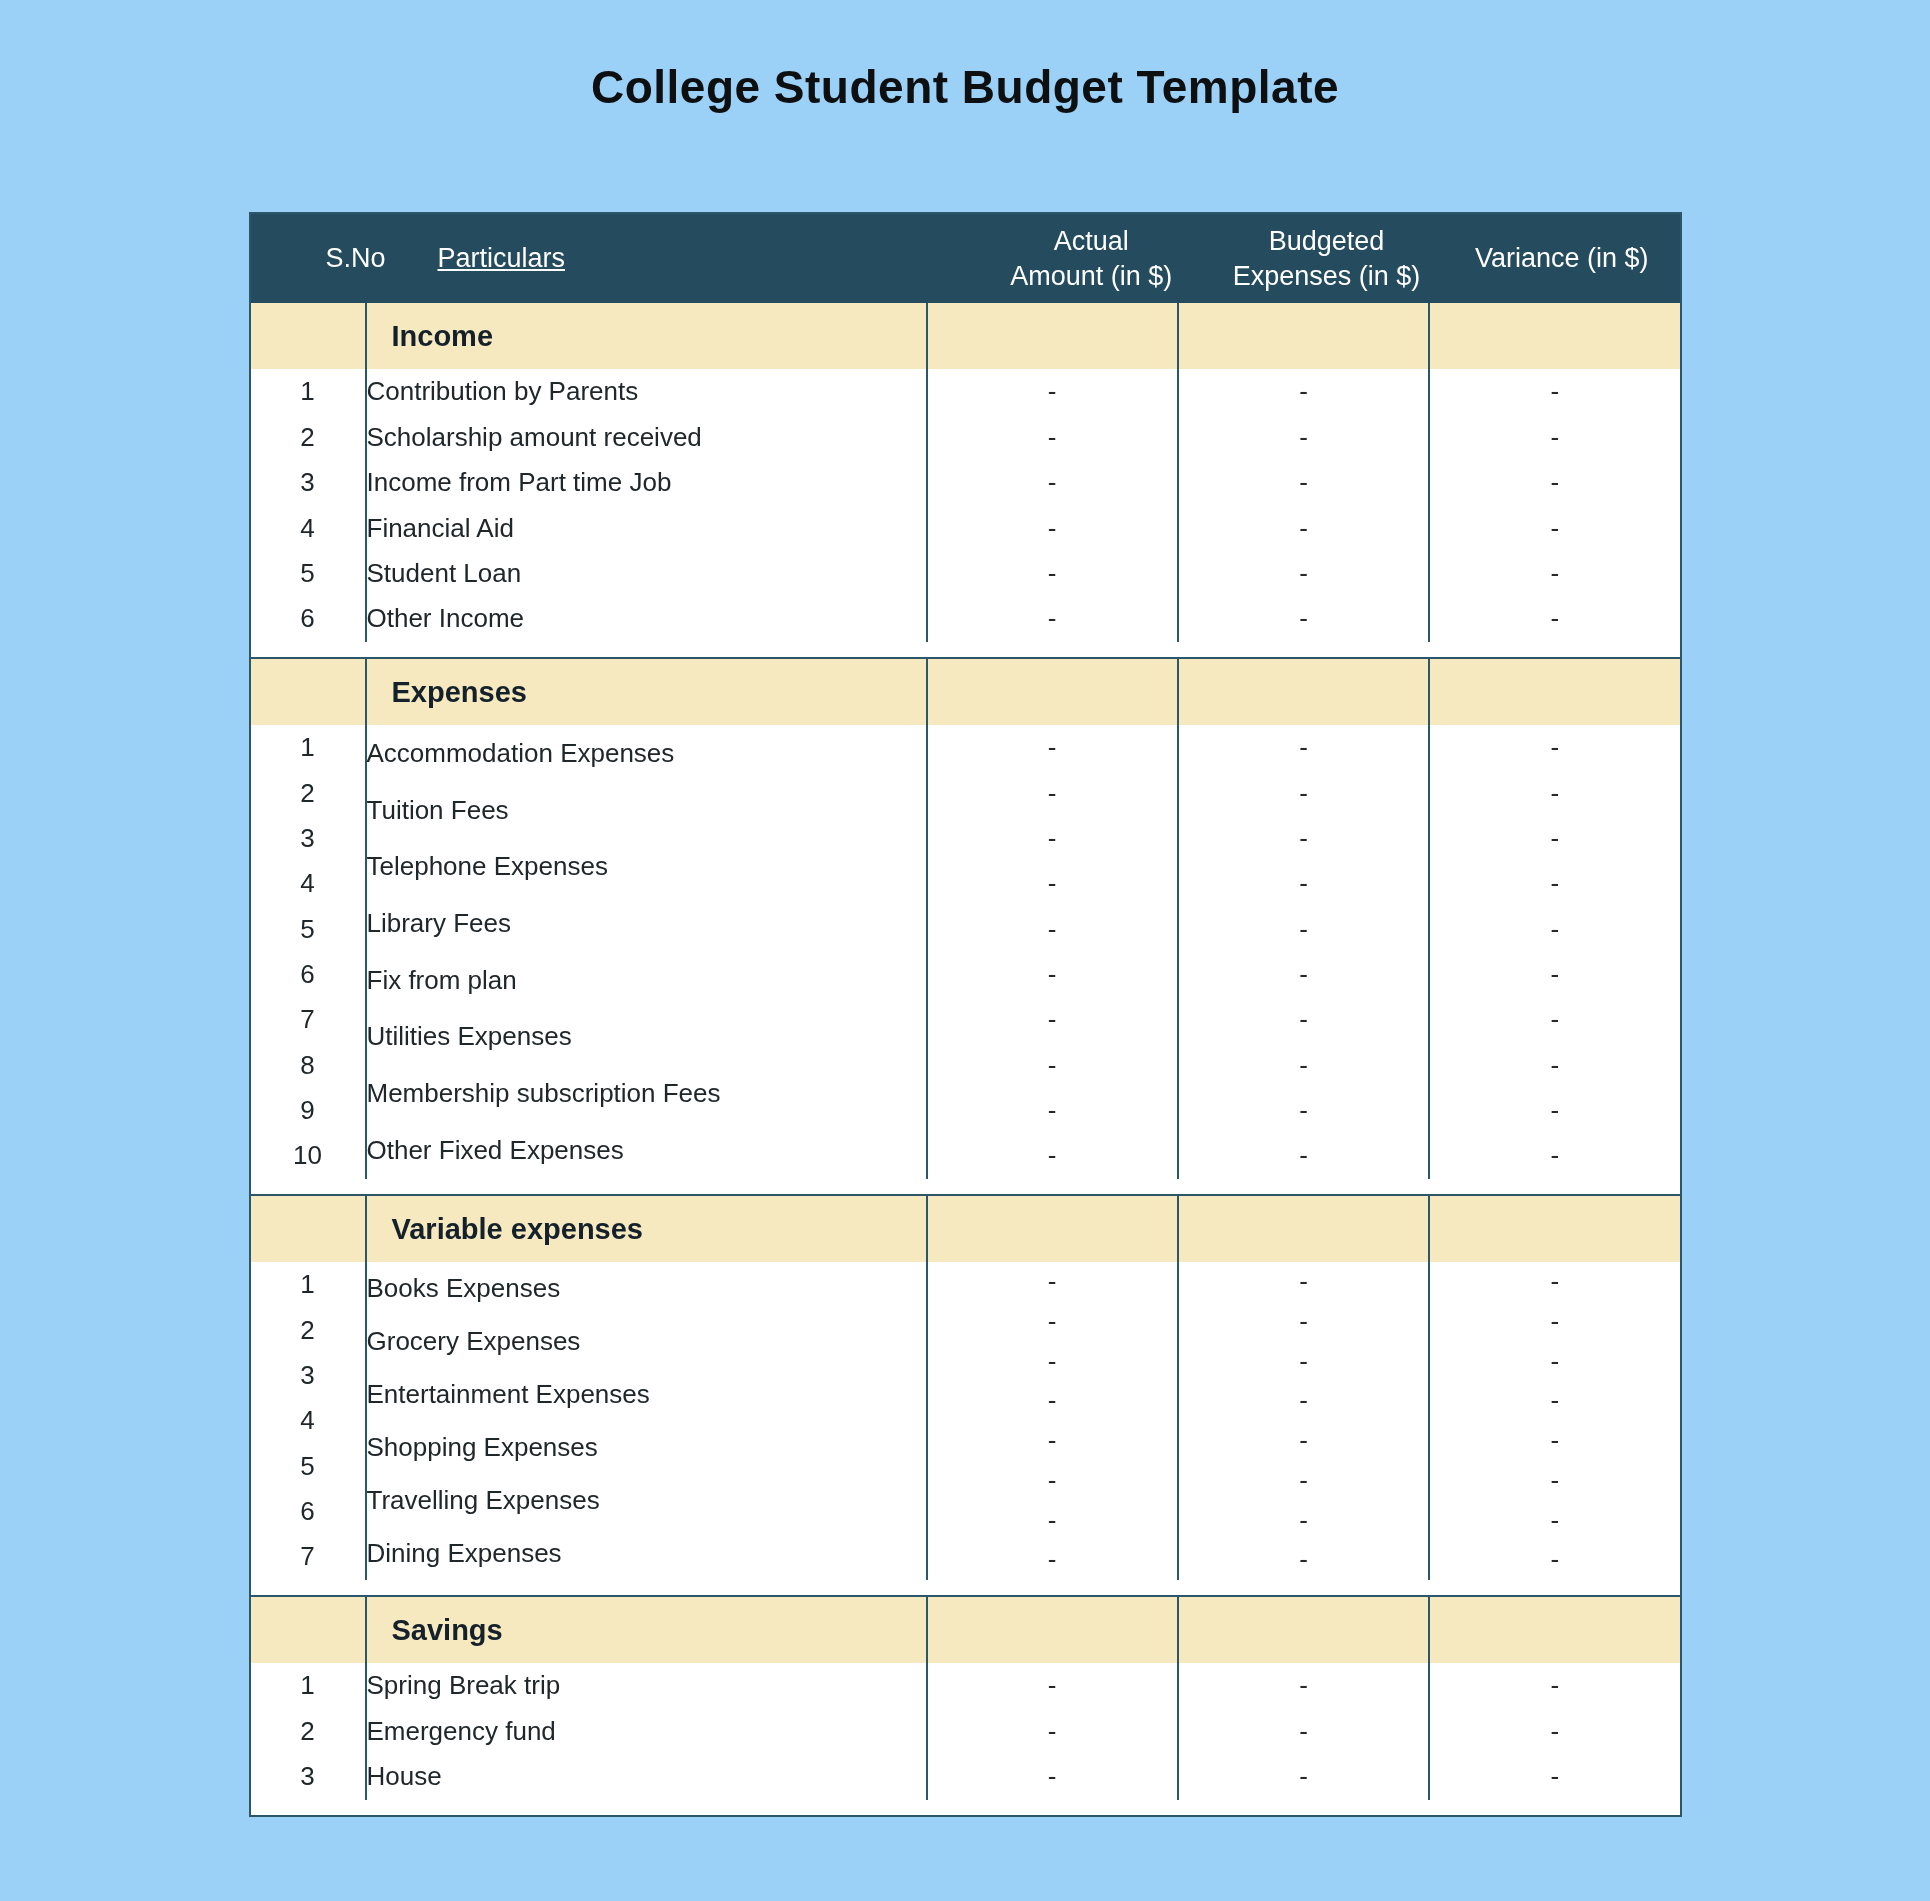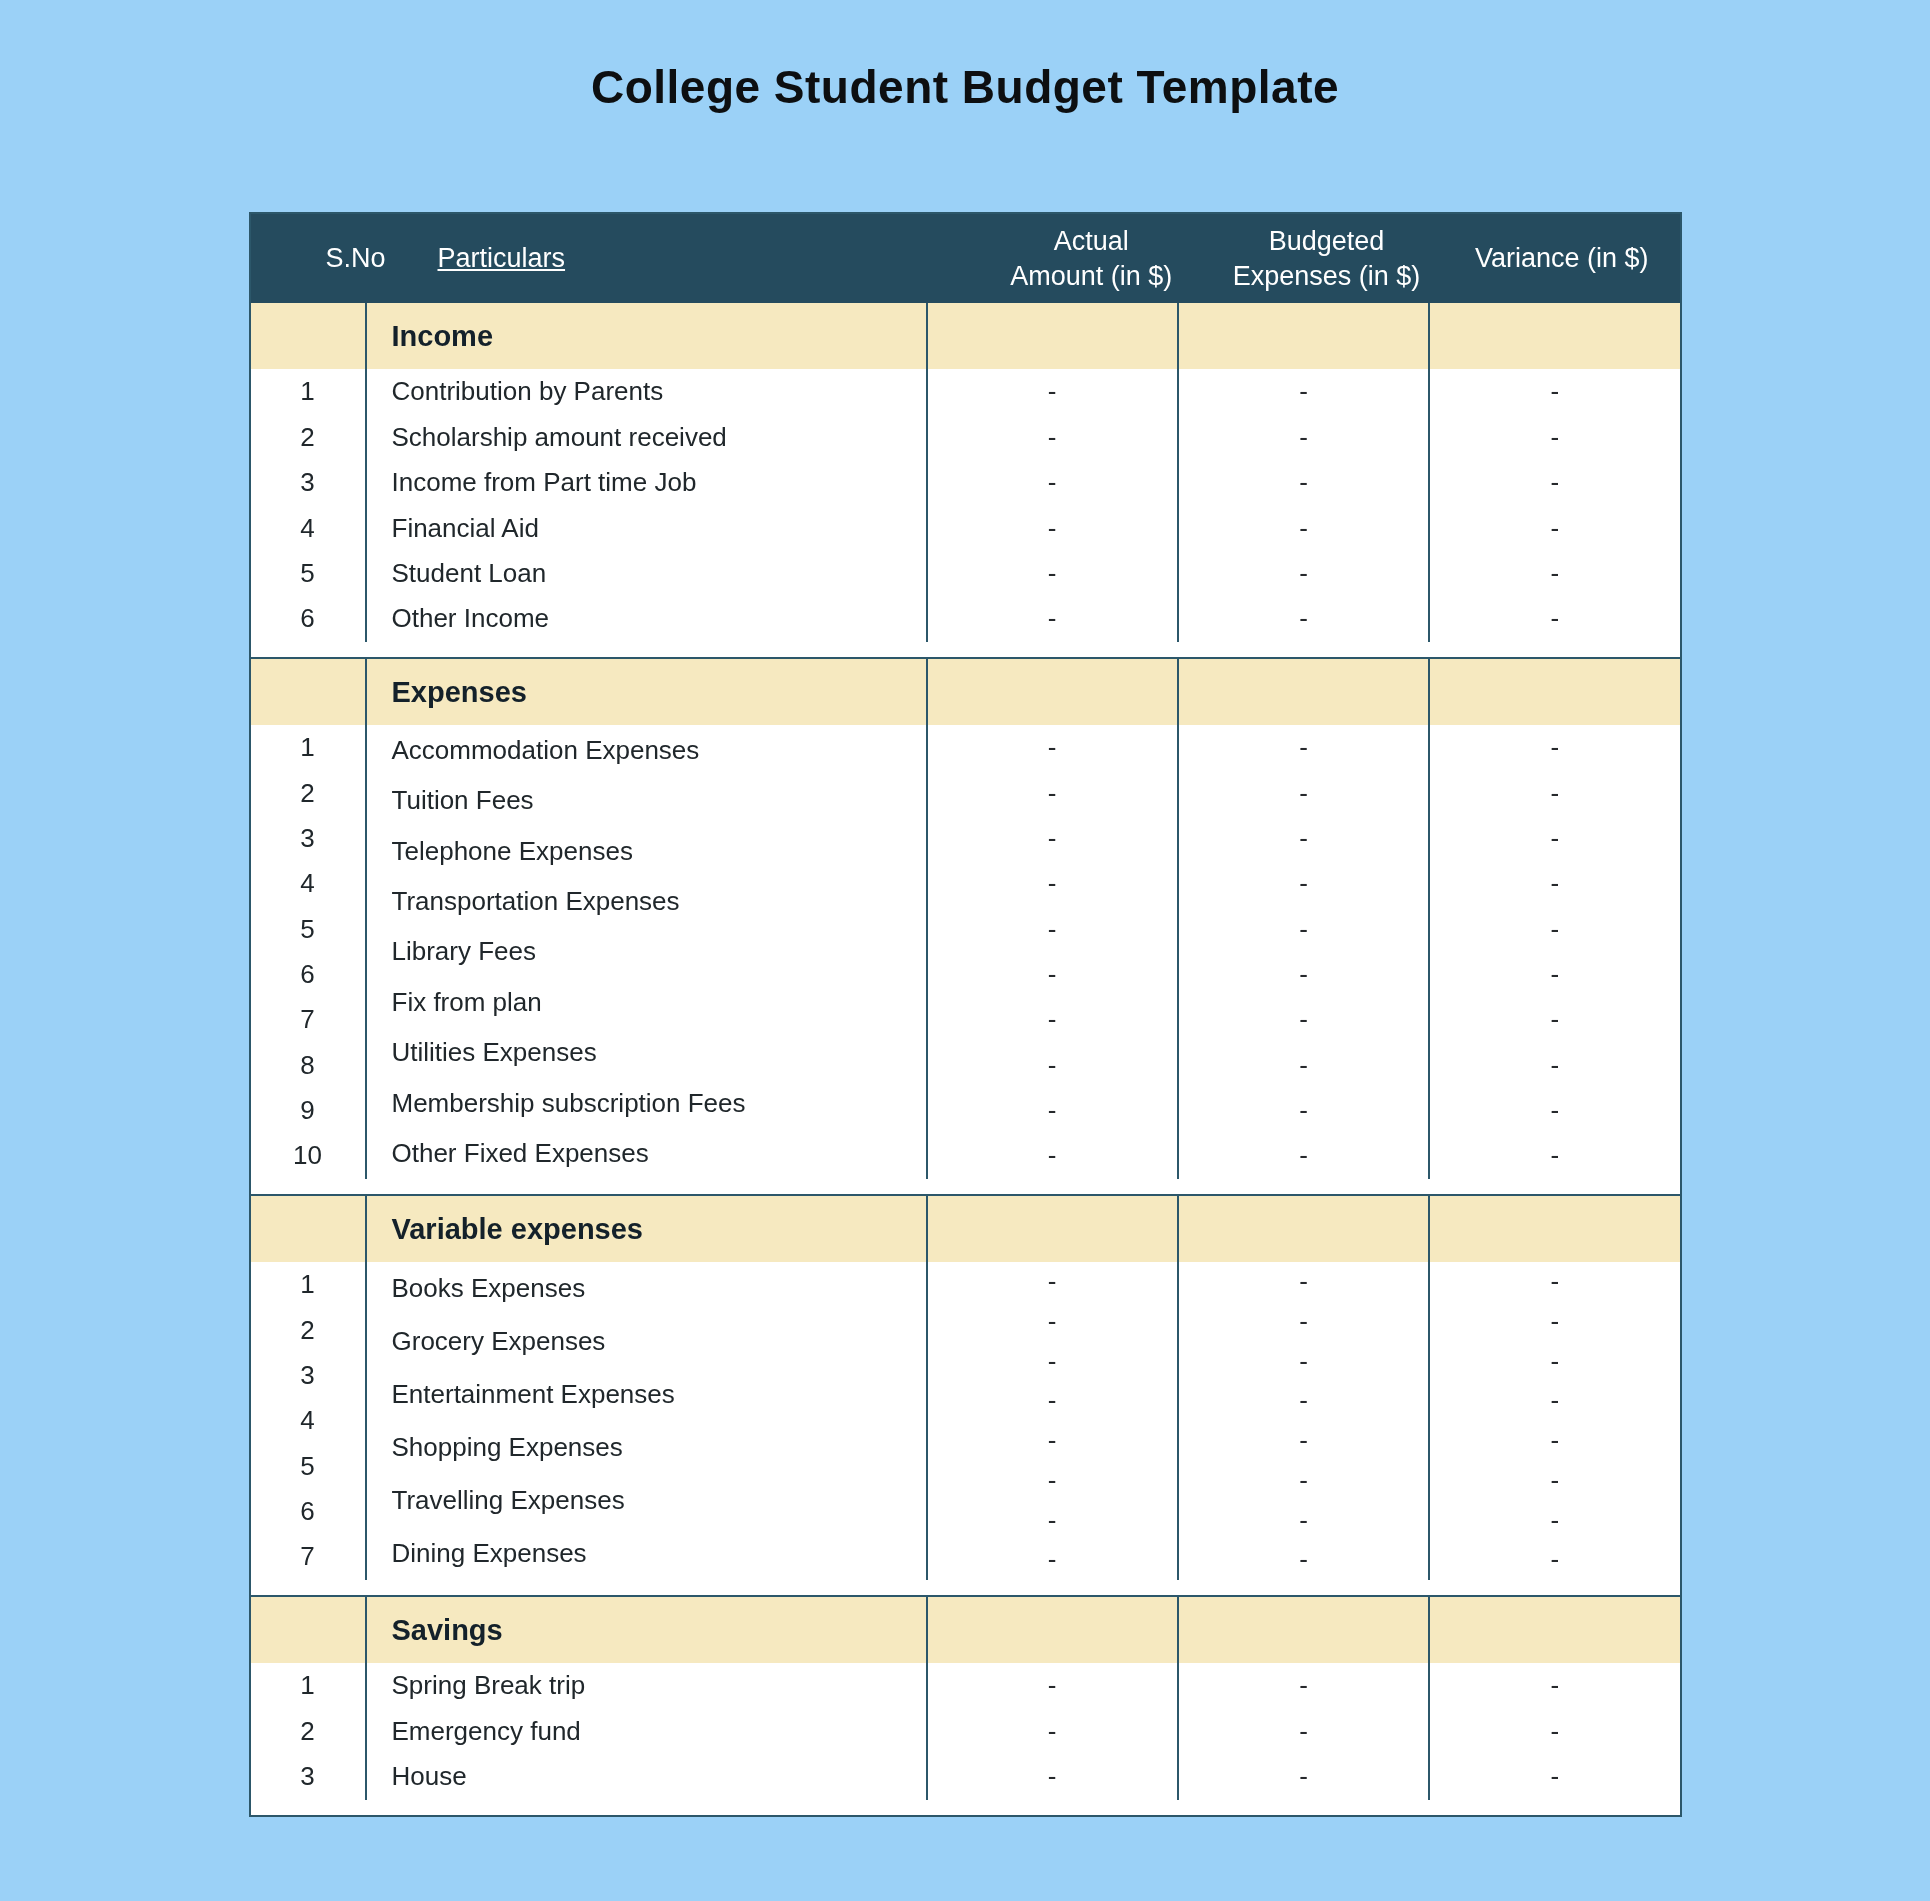--- a/index.html
+++ b/index.html
@@ -71,21 +71,21 @@
   .wblock .wcol{ display:flex; flex-direction:column; }
   .wblock .wcol + .wcol{ border-left:2.9px solid var(--line); }
   .wcol span{
     flex:1 1 0;
     display:flex;
     align-items:center;
     font-size:26px;
     color:var(--text);
   }
   .wcol.num span{ justify-content:center; }
-  .wcol.lbl span{ padding-left:25px; }
+  .wcol.lbl span{ }
   .wcol.val span{ justify-content:center; color:#26292c; }
   .rows6{ height:288px; }
   .rows10{ height:469px; }
   .rows7{ height:333px; }
   .rows3{ height:152px; }
 </style>
 </head>
 <body>
 
 <div class="page">
@@ -177,21 +177,20 @@
           <span>6</span>
           <span>7</span>
           <span>8</span>
           <span>9</span>
           <span>10</span>
         </div>
         <div class="wcol c-part lbl">
           <span>Accommodation Expenses</span>
           <span>Tuition Fees</span>
           <span>Telephone Expenses</span>
-          <span>Transportation Expenses</span>
           <span>Library Fees</span>
           <span>Fix from plan</span>
           <span>Utilities Expenses</span>
           <span>Membership subscription Fees</span>
           <span>Other Fixed Expenses</span>
         </div>
         <div class="wcol c-amt val">
           <span>-</span>
           <span>-</span>
           <span>-</span>

